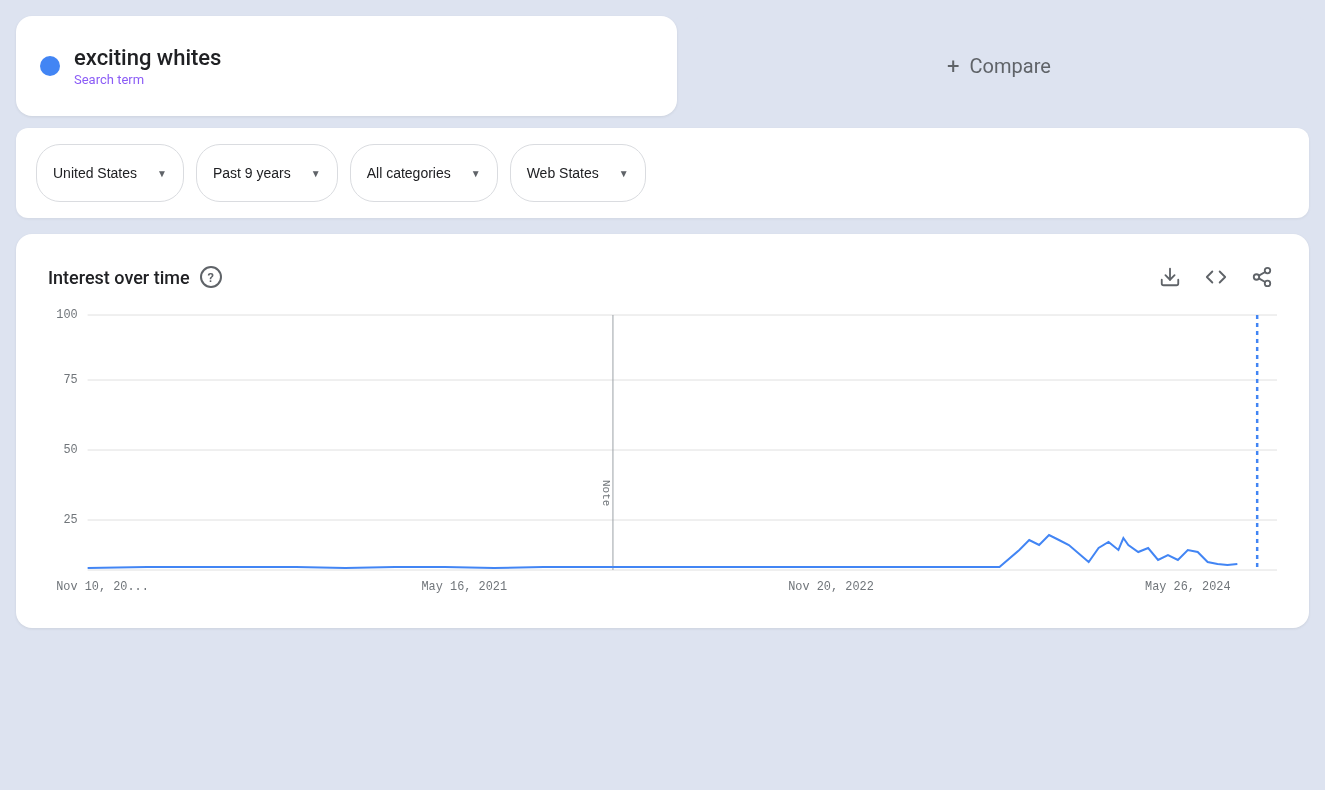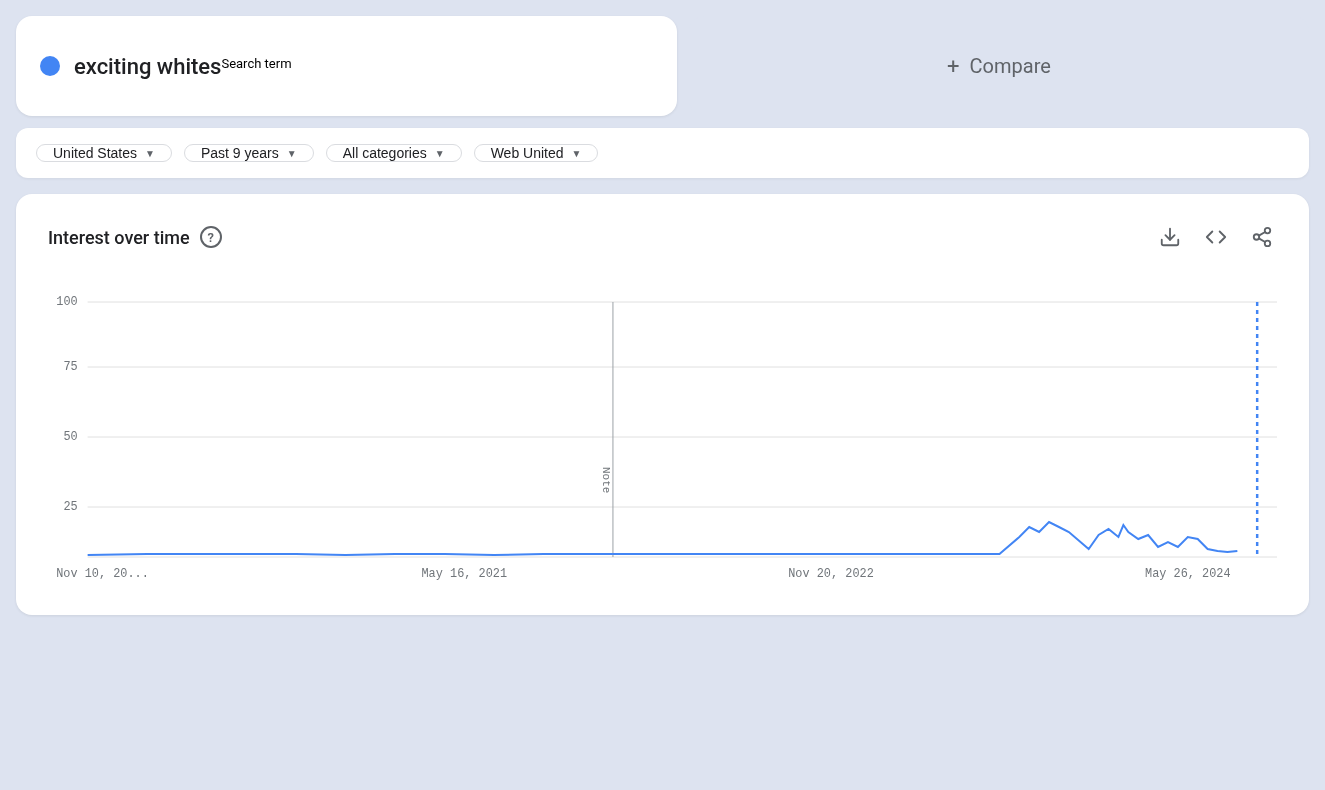--- a/index.html
+++ b/index.html
@@ -31,33 +31,33 @@
     .blue-dot {
       width: 20px;
       height: 20px;
       border-radius: 50%;
       background: #4285f4;
       flex-shrink: 0;
     }
 
     .search-info {
       display: flex;
-      flex-direction: row;
+      flex-direction: column;
     }
 
     .search-term-text {
       font-size: 22px;
       font-weight: 500;
       color: #202124;
       letter-spacing: 0;
     }
 
     .search-term-label {
       font-size: 13px;
-      color: #000000;
+      color: #8b5cf6;
       margin-top: 2px;
     }
 
     .compare-card {
       background: #dde3f0;
       border-radius: 16px;
       display: flex;
       align-items: center;
       justify-content: center;
       gap: 10px;
@@ -85,46 +85,46 @@
       display: flex;
       gap: 12px;
       align-items: center;
       margin-bottom: 16px;
       box-shadow: 0 1px 3px rgba(0,0,0,0.06);
     }
 
     .filter-btn {
       border: 1px solid #dadce0;
       border-radius: 24px;
-      padding: 0 16px;
+      padding: 20px 16px;
       background: #fff;
       font-size: 14px;
       color: #202124;
       cursor: pointer;
       display: flex;
       align-items: center;
-      gap: 8px;
+      gap: 20px;
     }
 
     .chevron {
       font-size: 10px;
       color: #5f6368;
     }
 
     .chart-card {
       background: #fff;
       border-radius: 16px;
       padding: 28px 32px 28px 32px;
       box-shadow: 0 1px 3px rgba(0,0,0,0.08);
     }
 
     .chart-header {
       display: flex;
       justify-content: space-between;
-      margin-bottom: 35px;
+      margin-bottom: 8px;
     }
 
     .chart-title-group {
       display: flex;
       align-items: center;
       gap: 10px;
     }
 
     .chart-title {
       font-size: 18px;
@@ -227,21 +227,21 @@
   </button>
   <button class="filter-btn">
     <span>Past 9 years</span>
     <span class="chevron">▼</span>
   </button>
   <button class="filter-btn">
     <span>All categories</span>
     <span class="chevron">▼</span>
   </button>
   <button class="filter-btn">
-    <span>Web United</span>
+    <span>Web States</span>
     <span class="chevron">▼</span>
   </button>
 </div>
 
 <div class="chart-card">
   <div class="chart-header">
     <div class="chart-title-group">
       <span class="chart-title">Interest over time</span>
       <div class="help-icon">
         <span>?</span>

